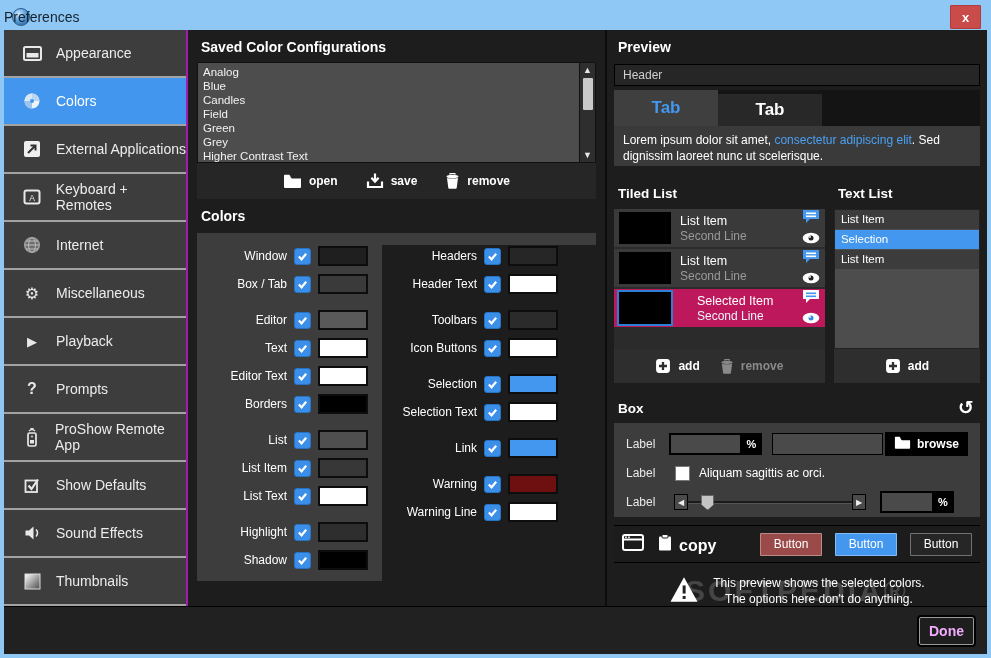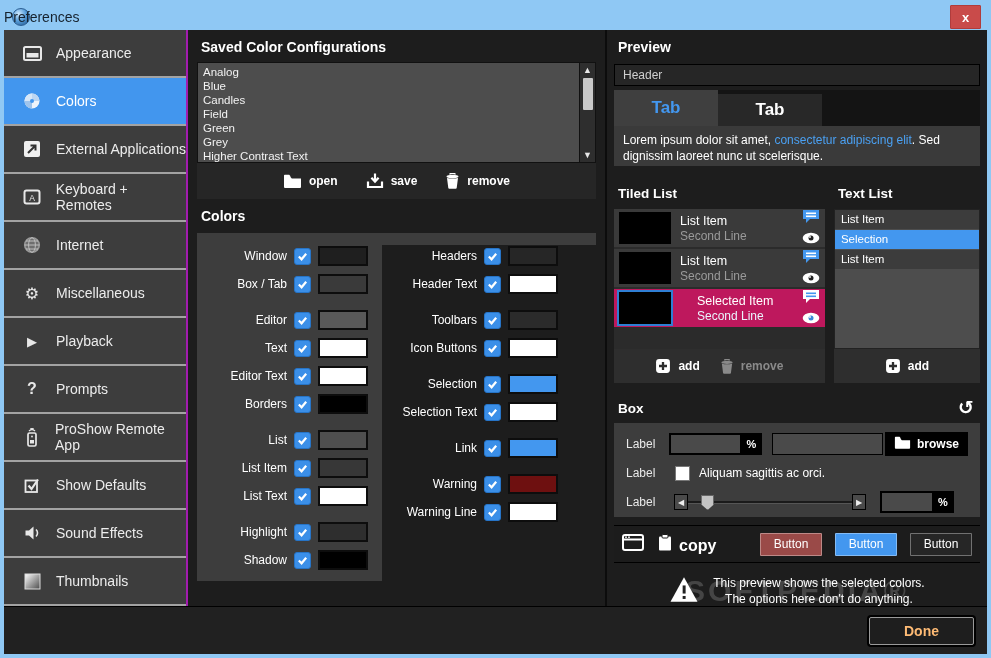--- a/index.html
+++ b/index.html
@@ -108,22 +108,22 @@
   .copy-wrap { display:flex; align-items:flex-end; gap:7px; color:#fff; font-size:16px; font-weight:bold; }
   .btn-row { margin-left:auto; display:flex; gap:13px; }
   .pv-btn { width:62px; height:23px; color:#fff; font-size:12px; display:flex; align-items:center; justify-content:center; border:1px solid rgba(255,255,255,.35); border-radius:1px; }
   .pv-notice { height:48px; margin-top:4px; display:flex; align-items:center; justify-content:center; gap:14px; position:relative; }
   .watermark { position:absolute; left:50%; top:50%; transform:translate(-50%,-50%); font-size:30px; font-weight:bold;
                color:#777; opacity:.45; letter-spacing:3px; white-space:nowrap; }
   .notice-txt { font-size:12px; color:#ffffff; line-height:16px; position:relative;text-align:center; }
   .warn-ico { position:relative; }
   
   .bottombar { height:48px; flex:0 0 auto; background:#212121; border-top:1px solid #000; display:flex; align-items:center; justify-content:flex-end; padding-right:13px; }
-  .done-btn { background:#1e1e1e; border:1px solid #9a9a9a; box-shadow:0 0 0 2px #000; color:#fdba74; font-size:14px; font-weight:bold;
-              padding:5px 34px; border-radius:2px; }
+  .done-btn { background:#1e1e1e; border:1px solid #9a9a9a; box-shadow:0 0 0 2px #000; color:#f0abfc; font-size:14px; font-weight:bold;
+              padding:5px 9px; border-radius:2px; }
 </style>
 </head>
 <body>
 
 <div class="win">
 
   <div class="titlebar">
     <div class="app-ico"></div>
     <div class="tb-title">Preferences</div>
     <div class="close-btn">

